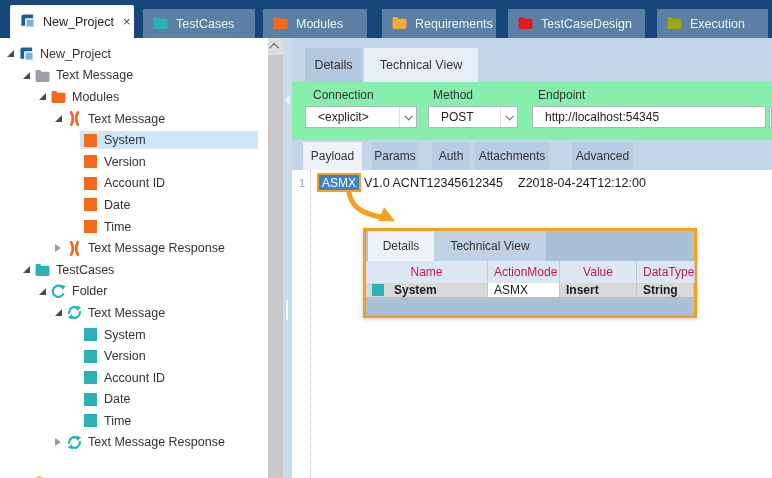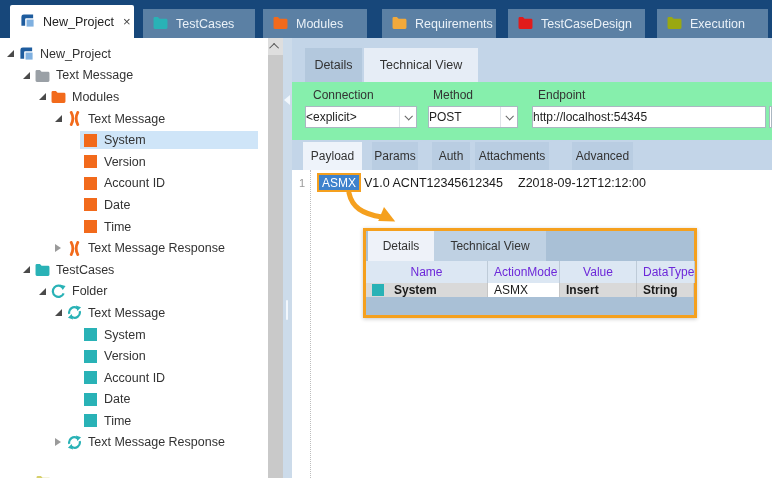--- a/index.html
+++ b/index.html
@@ -40,21 +40,21 @@
   
   .main { position:absolute; left:292px; top:38px; width:480px; height:440px; background:#c3d5e8; }
   .vtab { position:absolute; top:10px; height:34px; display:flex; align-items:center; justify-content:center;
           font-size:12.5px; color:#333; }
   .vtab.inactive { background:#b3c8dd; }
   .vtab.active { background:#e6edf6; }
 
   .band { position:absolute; left:0; top:44px; width:480px; height:58px; background:#86efac; }
   .flabel { position:absolute; top:6px; font-size:12px; color:#333; }
   .fbox { position:absolute; top:24px; height:22px; background:#fff; border:1px solid #abb7c2;
-          display:flex; align-items:center; font-size:12px; color:#222; padding-left:0; }
+          display:flex; align-items:center; font-size:12px; color:#222; padding-left:12px; }
   .fbox .chevzone { margin-left:auto; width:17px; height:100%; display:flex; align-items:center; justify-content:center; border-left:1px solid #dfe3e8; }
   .chev-dn { width:6px; height:6px; border-right:1.4px solid #666; border-bottom:1.4px solid #666; transform:rotate(45deg) translateY(-1px); }
 
   .rtab { position:absolute; top:104px; height:28px; display:flex; align-items:center; justify-content:center;
           font-size:12px; color:#333; background:#b9cde2; }
   .rtab.active { background:#eef3fa; }
 
   .editor { position:absolute; left:0; top:132px; width:480px; height:308px; background:#fff; }
   .gutter-num { position:absolute; left:0; top:7px; width:13px; text-align:right; font-size:11px; color:#999; }
   .gutter-line { position:absolute; left:18px; top:0; height:308px; border-left:1px dotted #bdbdbd; }
@@ -68,21 +68,21 @@
 
   
   .overlay { position:absolute; left:363px; top:228px; width:334px; height:90px; border:3px solid #f5a01e;
              background:#a9c0d6; z-index:6; box-shadow:0 1px 4px rgba(0,0,0,.22); display:flex; flex-direction:column; }
   .otabs { height:30px; display:flex; align-items:stretch; }
   .otab { display:flex; align-items:center; justify-content:center; font-size:12px; color:#333; }
   .otab.active { background:#eef2f9; margin-left:2px; width:66px; }
   .otab.inactive { background:#bfd1e3; width:112px; }
   .otable { flex:1; display:flex; flex-direction:column; }
   .ohead { height:22px; display:grid; grid-template-columns:122px 72px 77px 1fr; background:#dce7f3; }
-  .ohead .ocell { display:flex; align-items:center; font-size:12px; color:#6d28d9; border-right:1px solid #becbd8; }
+  .ohead .ocell { display:flex; align-items:center; font-size:12px; color:#be185d; border-right:1px solid #becbd8; }
   .orow { flex:1; display:grid; grid-template-columns:122px 72px 77px 1fr; background:#d9d9d9; }
   .orow .ocell { display:flex; align-items:center; font-size:12px; color:#1a1a1a; font-weight:600; border-right:1px solid #c6c6c6; }
   .ocell.center { justify-content:center; }
   .ocell.padded { padding-left:6px; }
   .ocell.white { background:#fff; font-weight:400; }
   .osq { width:12px; height:12px; background:#29b2b6; margin:0 10px 0 6px; flex:0 0 12px; }
 </style>
 </head>
 <body>
 
@@ -405,21 +405,21 @@
         <div class="rtab" style="left: 183px; width: 74px;">Attachments</div>
         <div class="rtab" style="left: 280px; width: 61px;">Advanced</div>
       </div>
 
     <div class="editor">
       <div class="gutter-num">1</div>
       <div class="gutter-line"></div>
       <div class="codeline">
         <span class="asmx">ASMX</span>
         <span>V1.0 ACNT12345612345</span>
-        <span class="seg2">Z2018-09-12T12:12:00</span>
+        <span class="seg2">Z2018-04-24T12:12:00</span>
       </div>
     </div>
   </div>
 
   <svg class="anno">
     <path d="M349 193 C352 207 362 214 382 217" fill="none" stroke="#f5a01e" stroke-width="5" stroke-linecap="round"></path>
     <polygon points="0,0 17,7 2,15" fill="#f5a01e" transform="translate(384,207) rotate(30)"></polygon>
   </svg>
 
   <div class="overlay">

